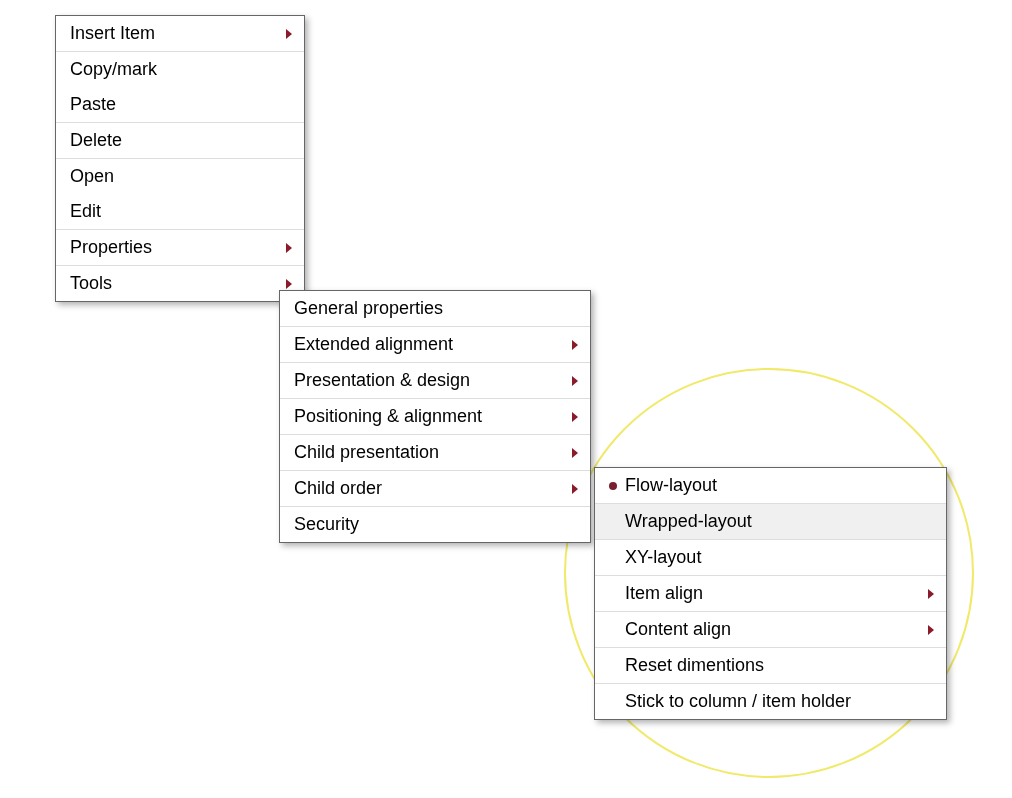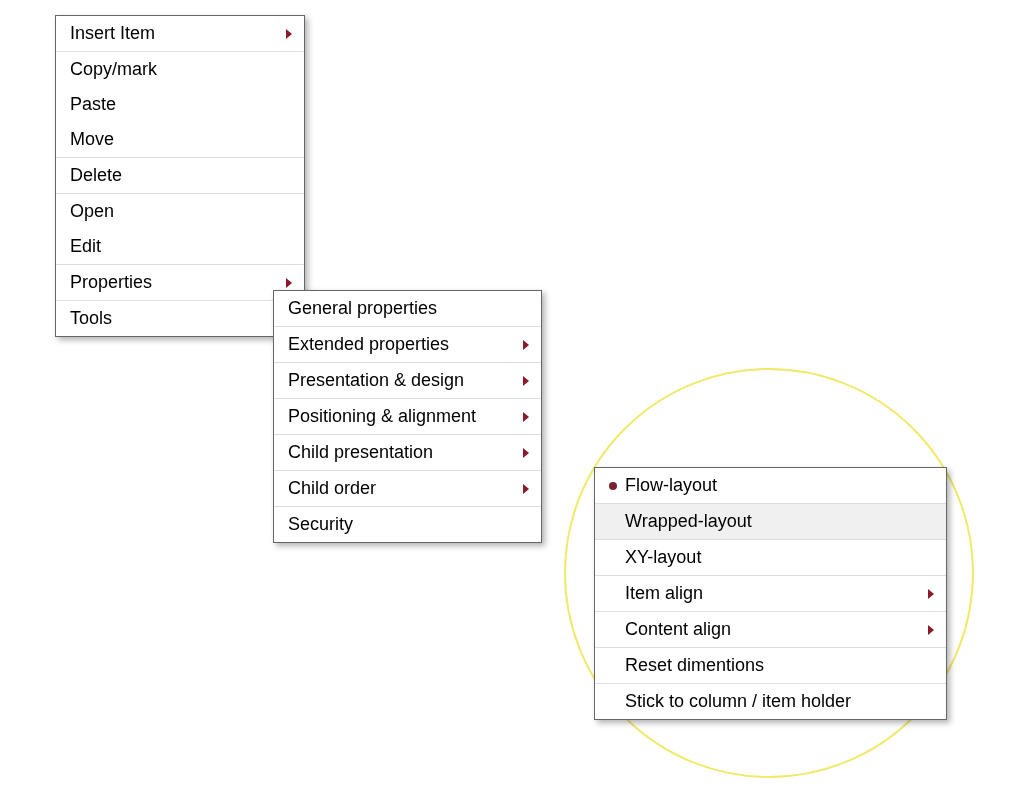--- a/index.html
+++ b/index.html
@@ -67,23 +67,23 @@
       border-radius: 50%;
       pointer-events: none;
     }
 
     #menu1 {
       left: 55px;
       top: 15px;
       width: 250px;
     }
     #menu2 {
-      left: 273px;
+      left: 279px;
       top: 290px;
-      width: 269px;
+      width: 312px;
     }
     #menu3 {
       left: 594px;
       top: 427px;
       width: 353px;
       margin-top: 40px;
     }
     #circle {
       left: 564px;
       top: 368px;
@@ -106,25 +106,20 @@
   <div class="menu-item">
     <span class="label-wrap">
         <span>Copy/mark</span>
       </span>
   </div>
   <div class="menu-item">
     <span class="label-wrap">
         <span>Paste</span>
       </span>
   </div>
-  <div class="menu-item">
-    <span class="label-wrap">
-        <span>Move</span>
-      </span>
-  </div>
   <div class="divider"></div>
   <div class="menu-item">
     <span class="label-wrap">
         <span>Delete</span>
       </span>
   </div>
   <div class="divider"></div>
   <div class="menu-item">
     <span class="label-wrap">
         <span>Open</span>
@@ -151,21 +146,21 @@
 
 <div id="menu2" class="menu">
   <div class="menu-item">
     <span class="label-wrap">
         <span>General properties</span>
       </span>
   </div>
   <div class="divider"></div>
   <div class="menu-item has-submenu">
     <span class="label-wrap">
-        <span>Extended properties</span>
+        <span>Extended alignment</span>
       </span>
   </div>
   <div class="divider"></div>
   <div class="menu-item has-submenu">
     <span class="label-wrap">
         <span>Presentation &amp; design</span>
       </span>
   </div>
   <div class="divider"></div>
   <div class="menu-item has-submenu">

